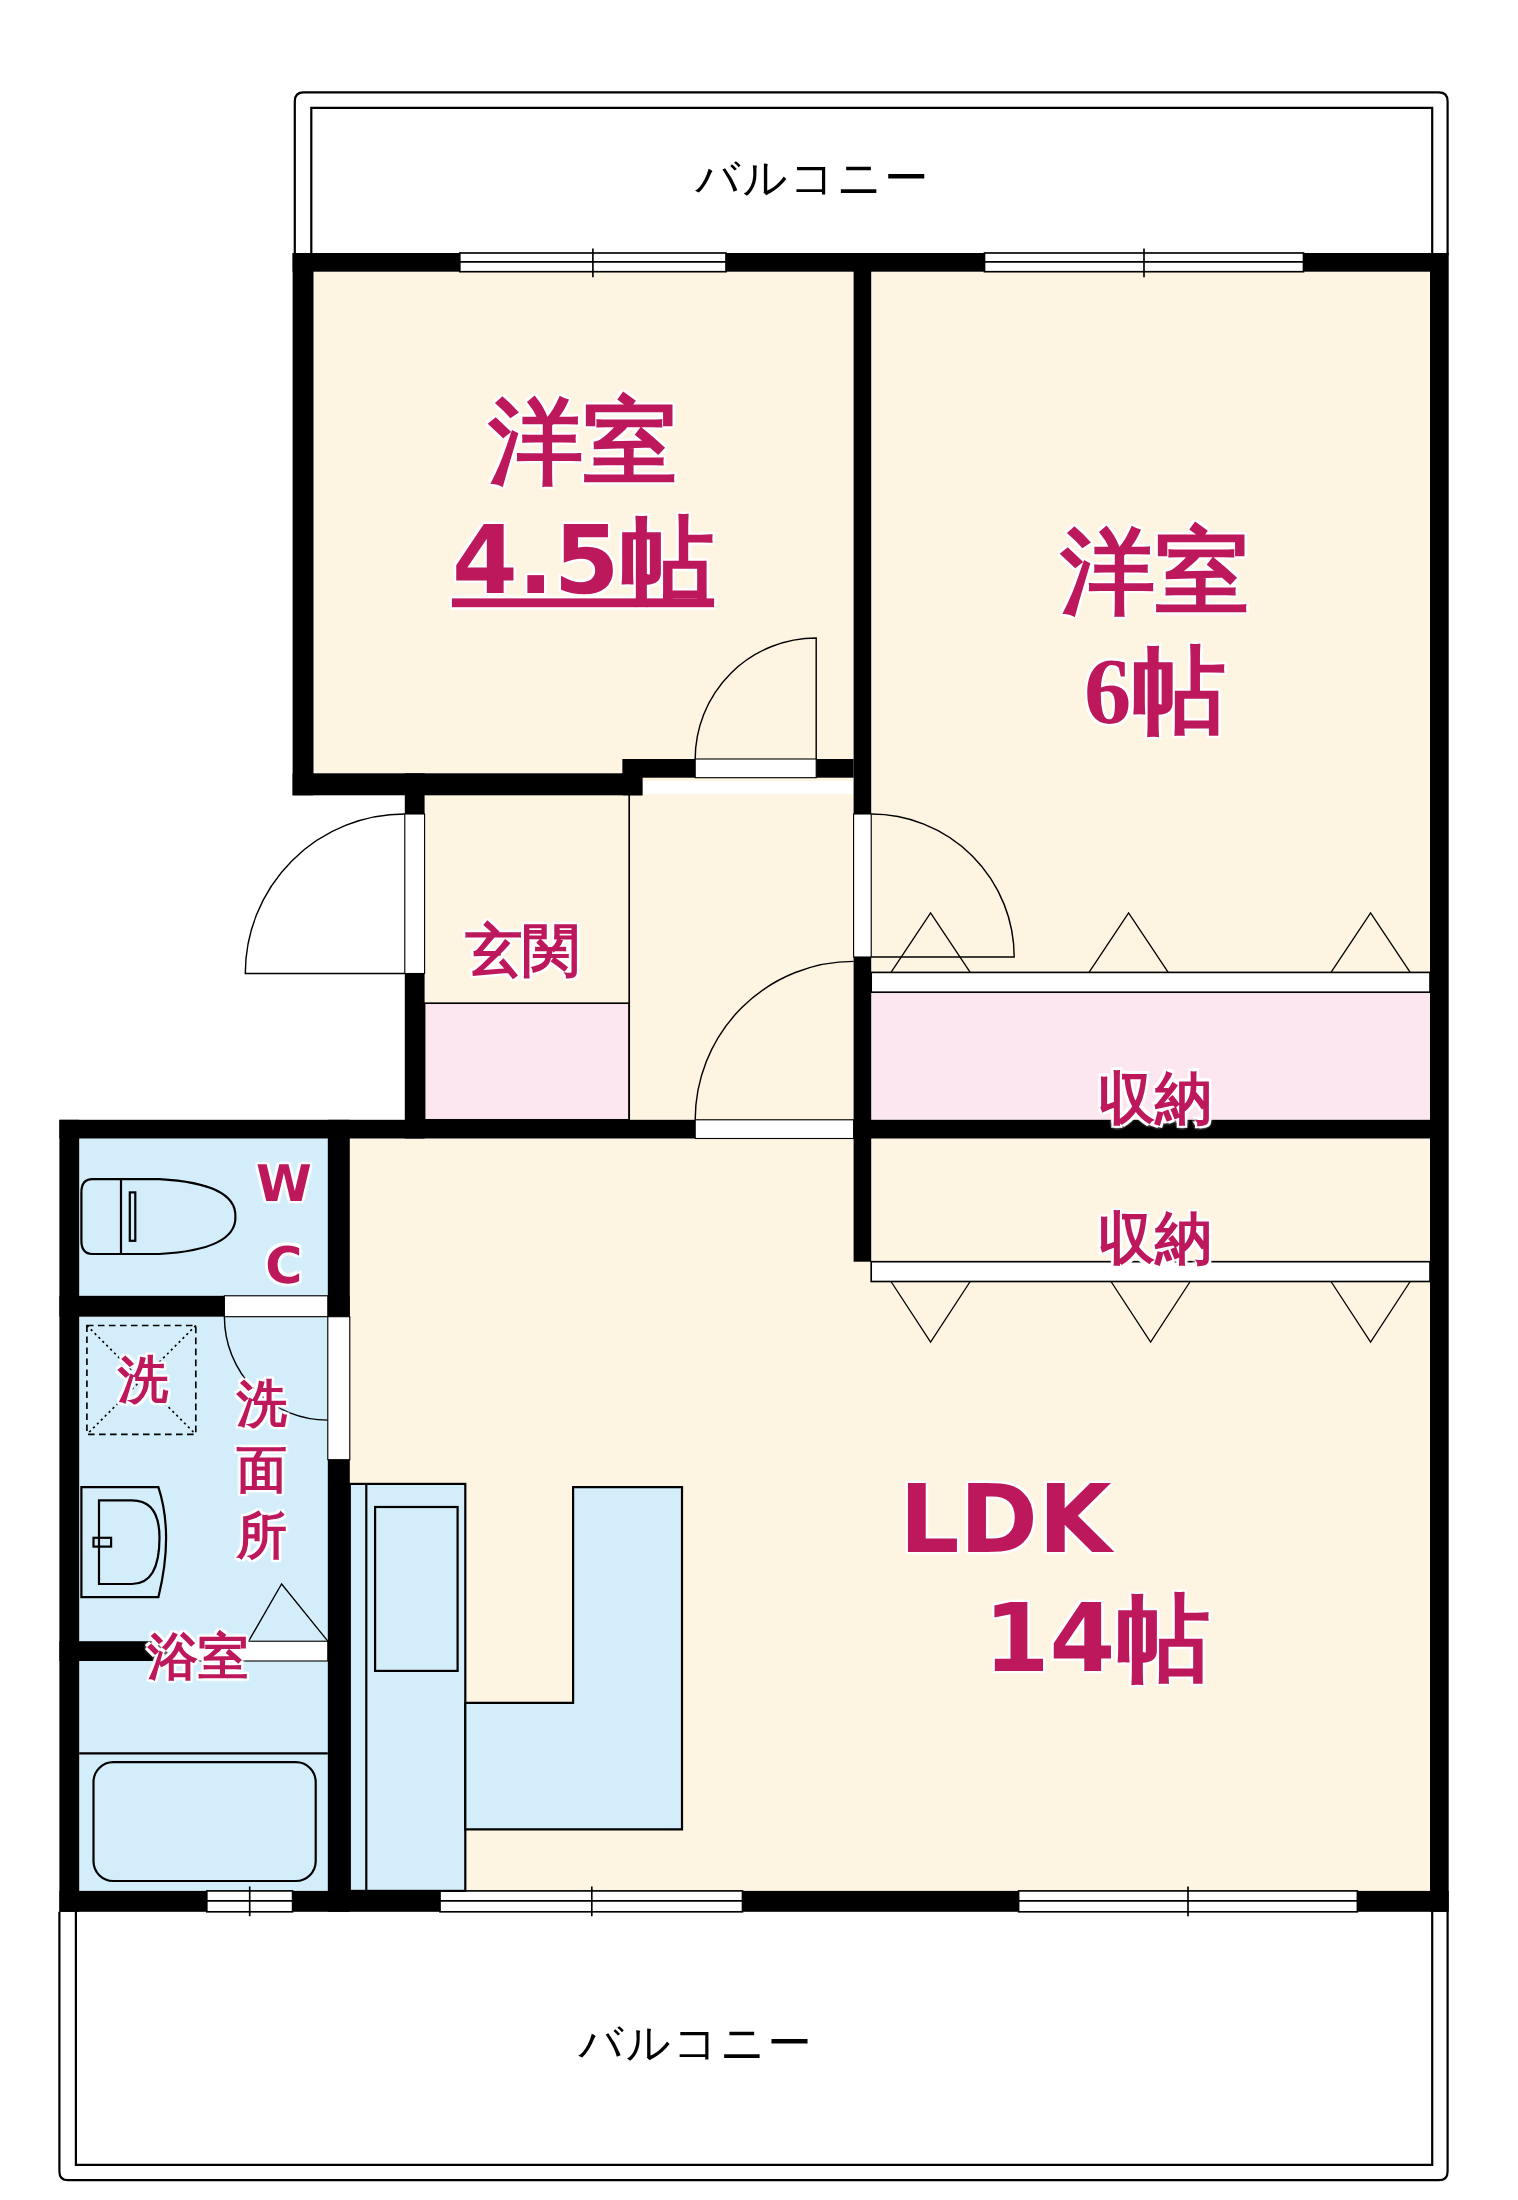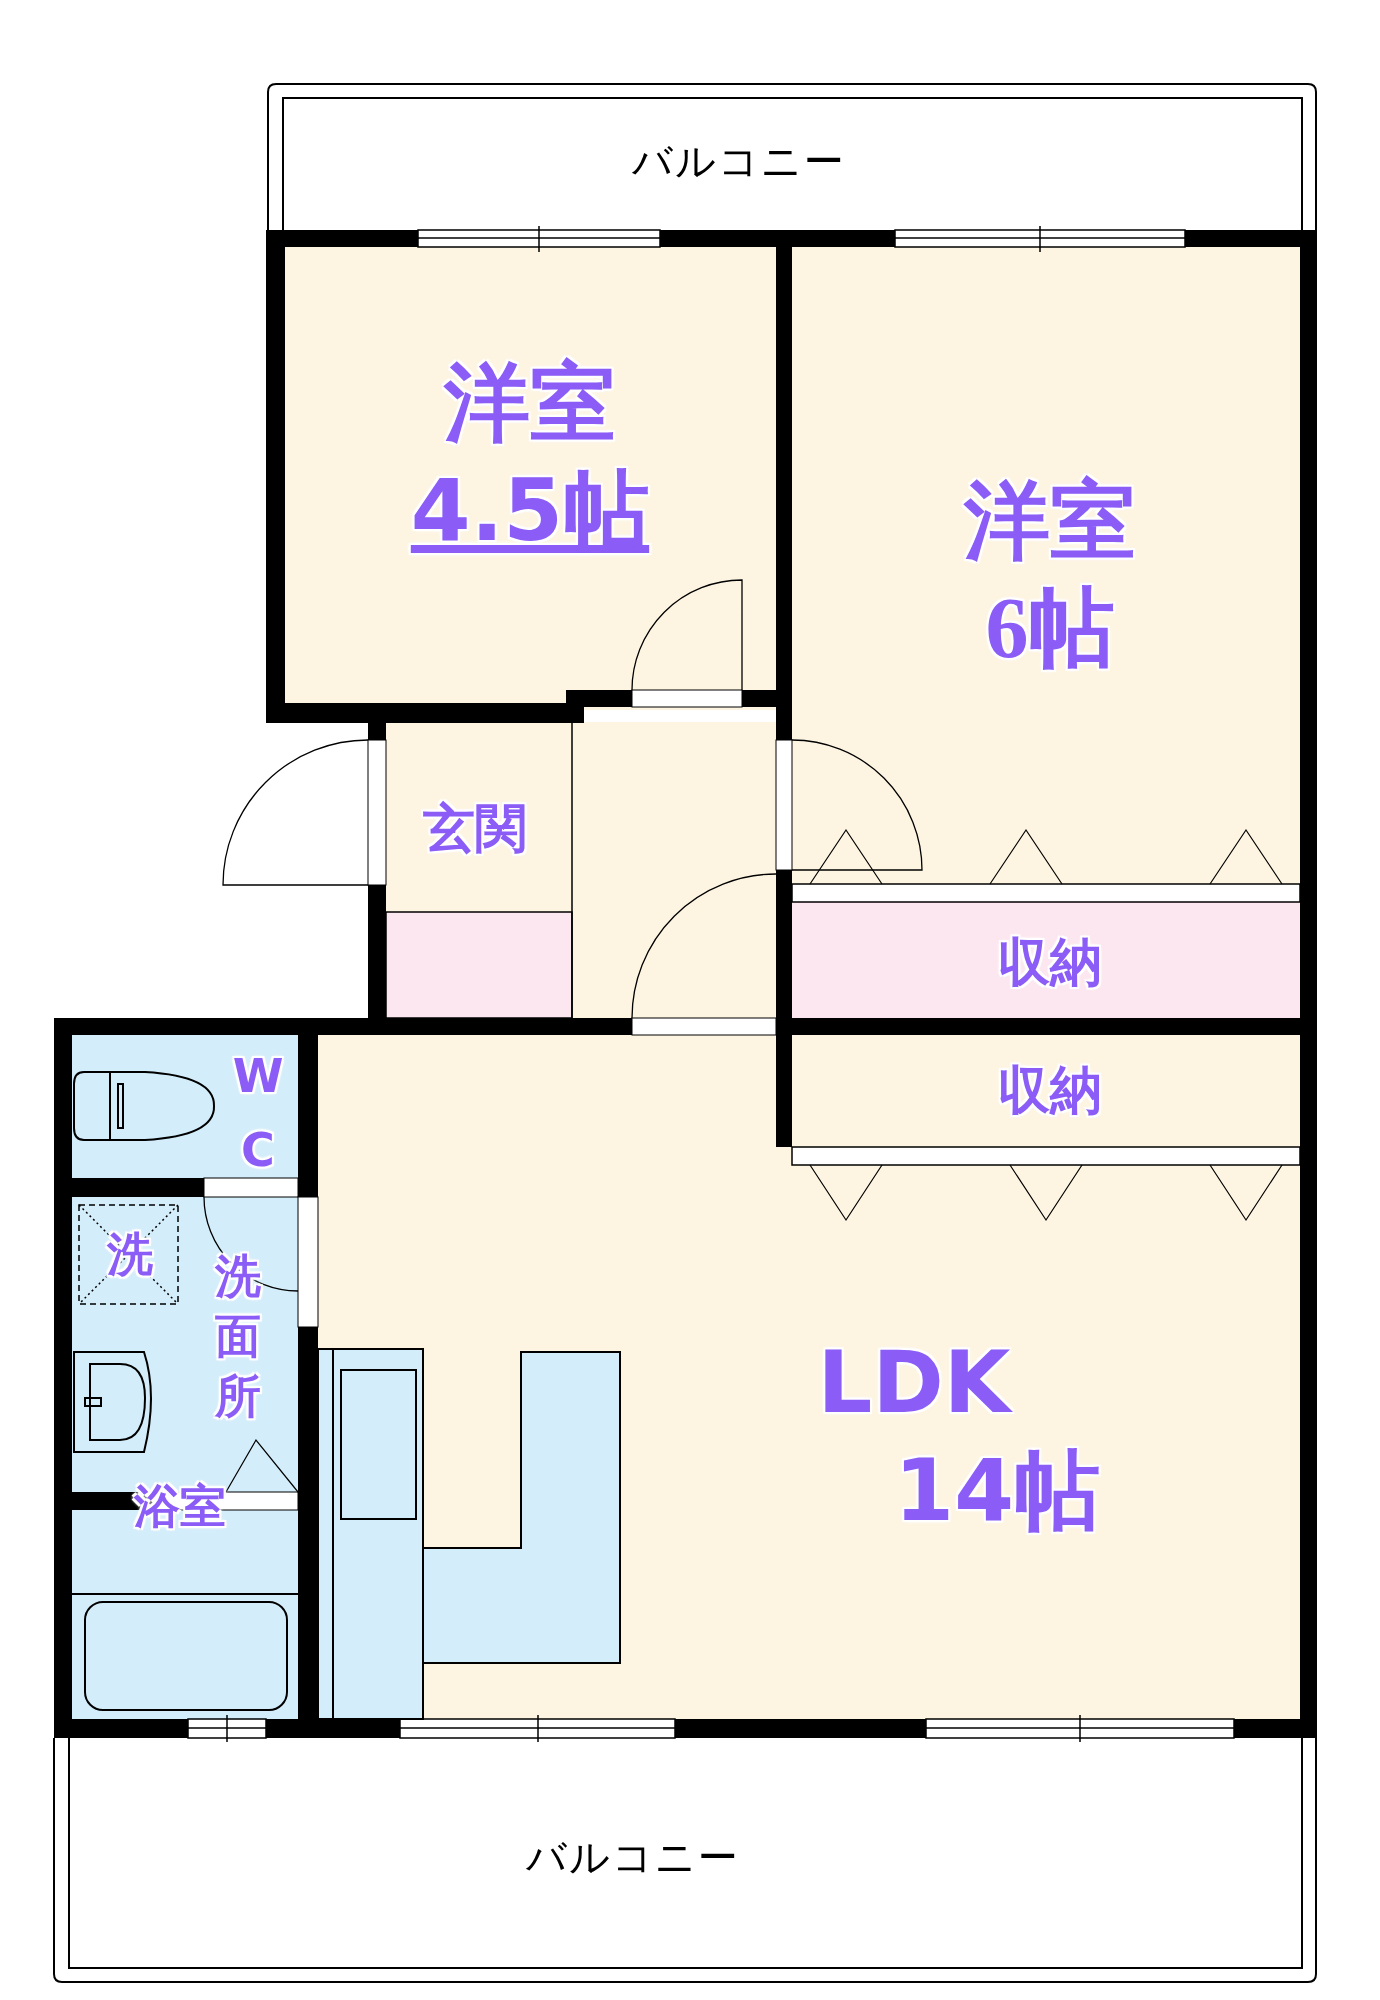--- a/index.html
+++ b/index.html
@@ -1,22 +1,22 @@
 <!DOCTYPE html>
 <html><head>
 <meta charset="utf-8">
 <style>
   html,body{margin:0;padding:0;background:#fff;}
   body{width:1380px;height:2000px;position:relative;overflow:hidden;font-family:"DejaVu Sans","Liberation Sans",sans-serif;}
   svg{position:absolute;left:0;top:0;}
-  .lbl{position:absolute;color:#8b5cf6;font-weight:bold;text-align:center;white-space:nowrap;
+  .lbl{position:absolute;color:#be185d;font-weight:bold;text-align:center;white-space:nowrap;
        text-shadow:0 0 4px #fff,0 0 4px #fff,0 0 4px #fff,0 0 4px #fff,2px 2px 0 #fff,-2px -2px 0 #fff,2px -2px 0 #fff,-2px 2px 0 #fff;}
   .balc{position:absolute;font-weight:normal;font-size:40px;letter-spacing:2px;color:#000;}
   .big{font-size:86px;line-height:100px;}
-  .mid{font-size:52px;line-height:60px;}
+  .mid{font-size:52px;line-height:60px;margin-top:37px;}
   .small{font-size:46px;line-height:52px;}
 </style>
 </head>
 <body>
 
 <svg width="1380" height="2000" viewBox="0 0 1380 2000">
 
   <g fill="none" stroke="#000" stroke-width="2">
     <path d="M268 232 V92 Q268 84 276 84 H1308 Q1316 84 1316 92 V232"></path>
     <path d="M283 232 V98 H1302 V232"></path>

